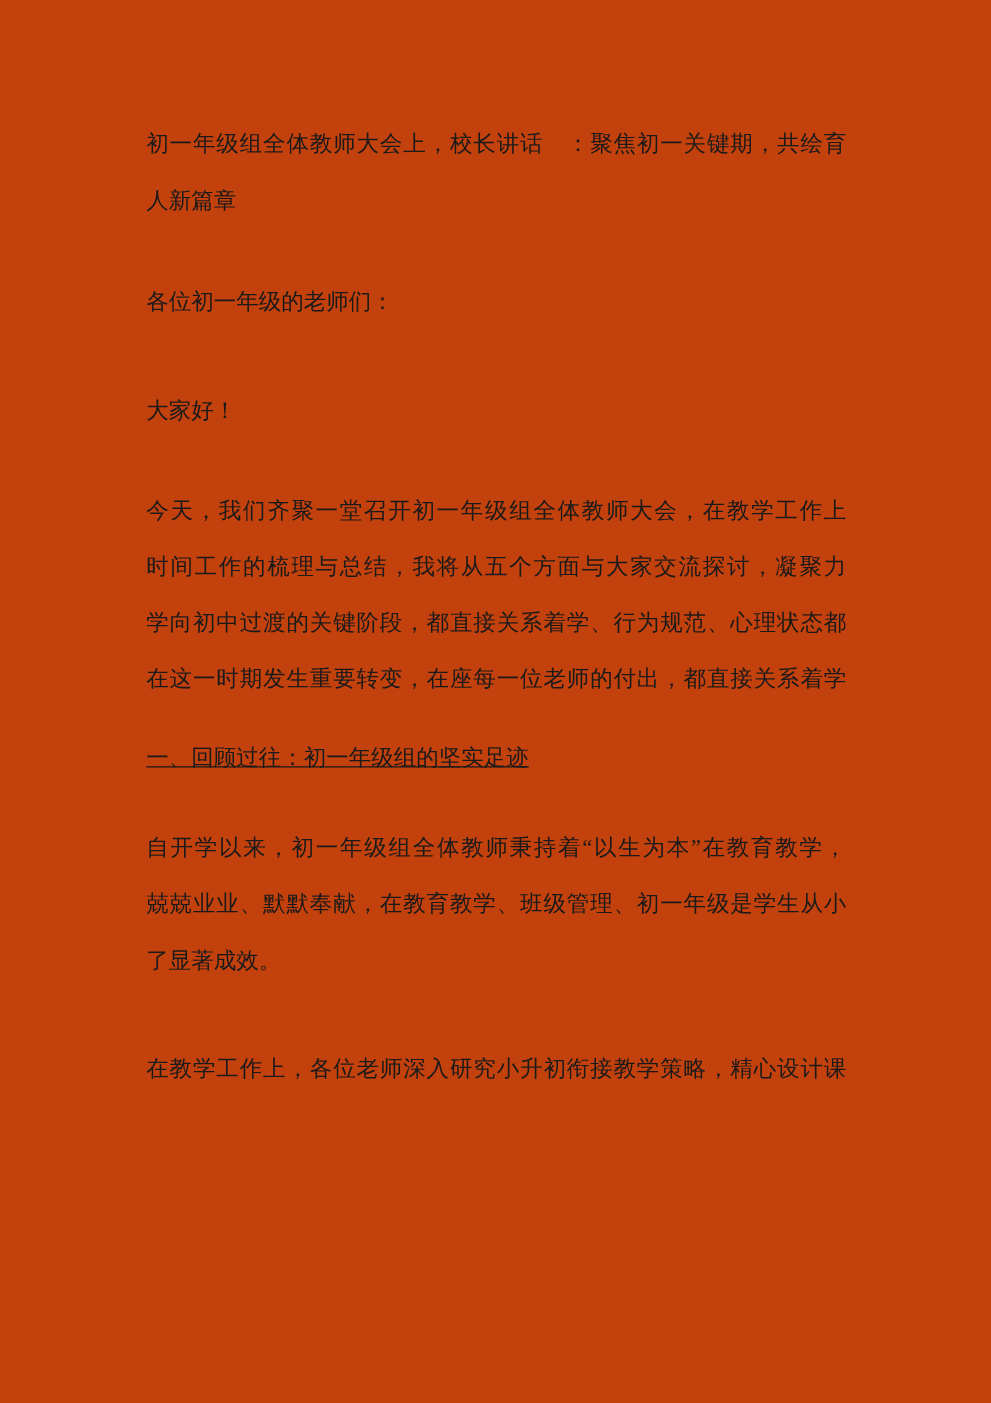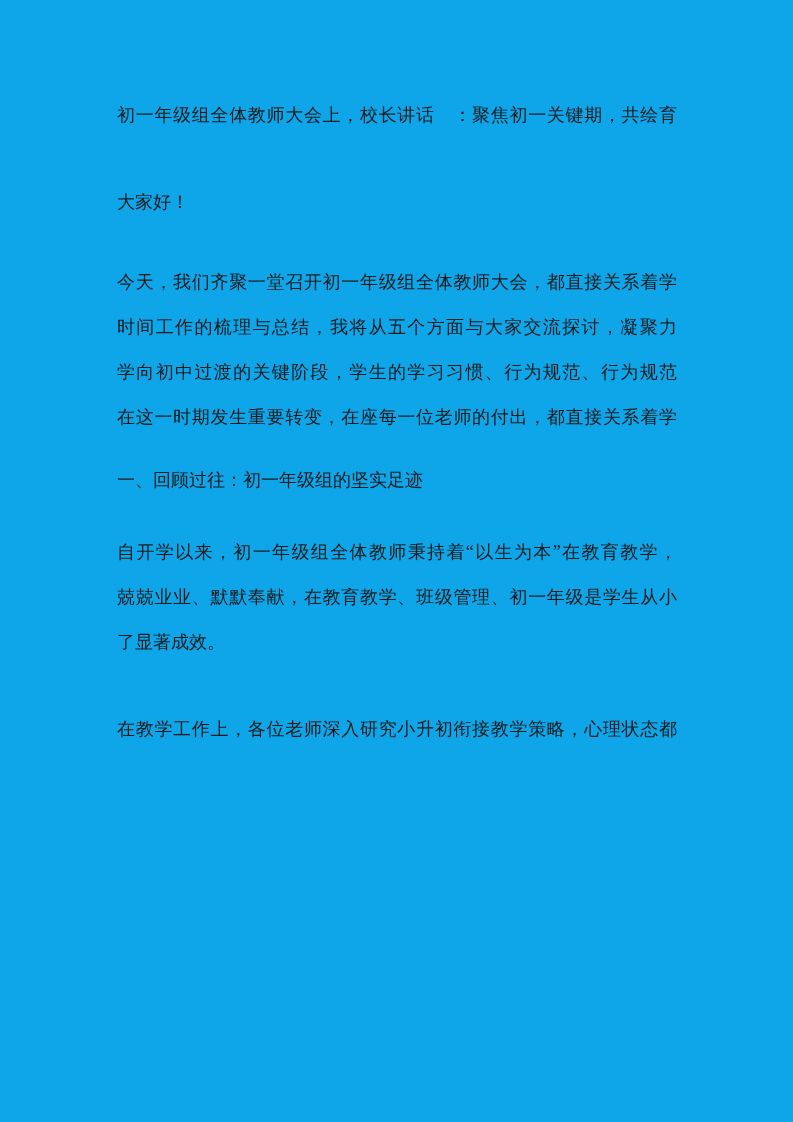--- a/index.html
+++ b/index.html
@@ -4,21 +4,21 @@
 <style>
   html, body {
     margin: 0;
     padding: 0;
     background: #ffffff;
   }
   .page {
     position: relative;
     width: 793px;
     height: 1122px;
-    background: #0ea5e9;
+    background: #c2410c;
     overflow: hidden;
     font-family: "Liberation Serif", "DejaVu Serif", serif;
     color: #1a1a1a;
   }
   .doc {
     position: absolute;
     left: 117px;
     top: 93px;
     width: 560px;
     font-size: 18px;
@@ -32,54 +32,58 @@
   
   .jl {
     text-align: justify;
     text-align-last: justify;
     -moz-text-align-last: justify;
     text-justify: inter-character;
   }
   .b-salutation { margin-top: 36px; }
   .b-greeting   { margin-top: 42px; }
   .b-intro      { margin-top: 35px; }
-  .b-heading    { margin-top: 18px; }
+  .b-heading    { margin-top: 18px; text-decoration: underline; }
   .b-review     { margin-top: 27px; }
   .b-teaching   { margin-top: 42px; }
 </style>
 </head>
 <body>
 
 <div class="page">
   <div class="doc">
 
     <div class="para b-title">
       <div class="line jl">初一年级组全体教师大会上，校长讲话　：聚焦初一关键期，共绘育</div>
+      <div class="line">人新篇章</div>
     </div>
 
+    <div class="para b-salutation">
+      <div class="line">各位初一年级的老师们：</div>
+    </div>
 
     <div class="para b-greeting">
       <div class="line">大家好！</div>
     </div>
 
     <div class="para b-intro">
-      <div class="line jl">今天，我们齐聚一堂召开初一年级组全体教师大会，都直接关系着学</div>
+      <div class="line jl">今天，我们齐聚一堂召开初一年级组全体教师大会，在教学工作上</div>
       <div class="line jl">时间工作的梳理与总结，我将从五个方面与大家交流探讨，凝聚力</div>
-      <div class="line jl">学向初中过渡的关键阶段，学生的学习习惯、行为规范、行为规范</div>
+      <div class="line jl">学向初中过渡的关键阶段，都直接关系着学、行为规范、心理状态都</div>
       <div class="line jl">在这一时期发生重要转变，在座每一位老师的付出，都直接关系着学</div>
     </div>
 
     <div class="para b-heading">
       <div class="line">一、回顾过往：初一年级组的坚实足迹</div>
     </div>
 
     <div class="para b-review">
       <div class="line jl">自开学以来，初一年级组全体教师秉持着“以生为本”在教育教学，</div>
       <div class="line jl">兢兢业业、默默奉献，在教育教学、班级管理、初一年级是学生从小</div>
       <div class="line">了显著成效。</div>
     </div>
 
     <div class="para b-teaching">
-      <div class="line jl">在教学工作上，各位老师深入研究小升初衔接教学策略，心理状态都</div>
+      <div class="line jl">在教学工作上，各位老师深入研究小升初衔接教学策略，精心设计课</div>
     </div>
 
   </div>
 </div>
 
 </body></html>

